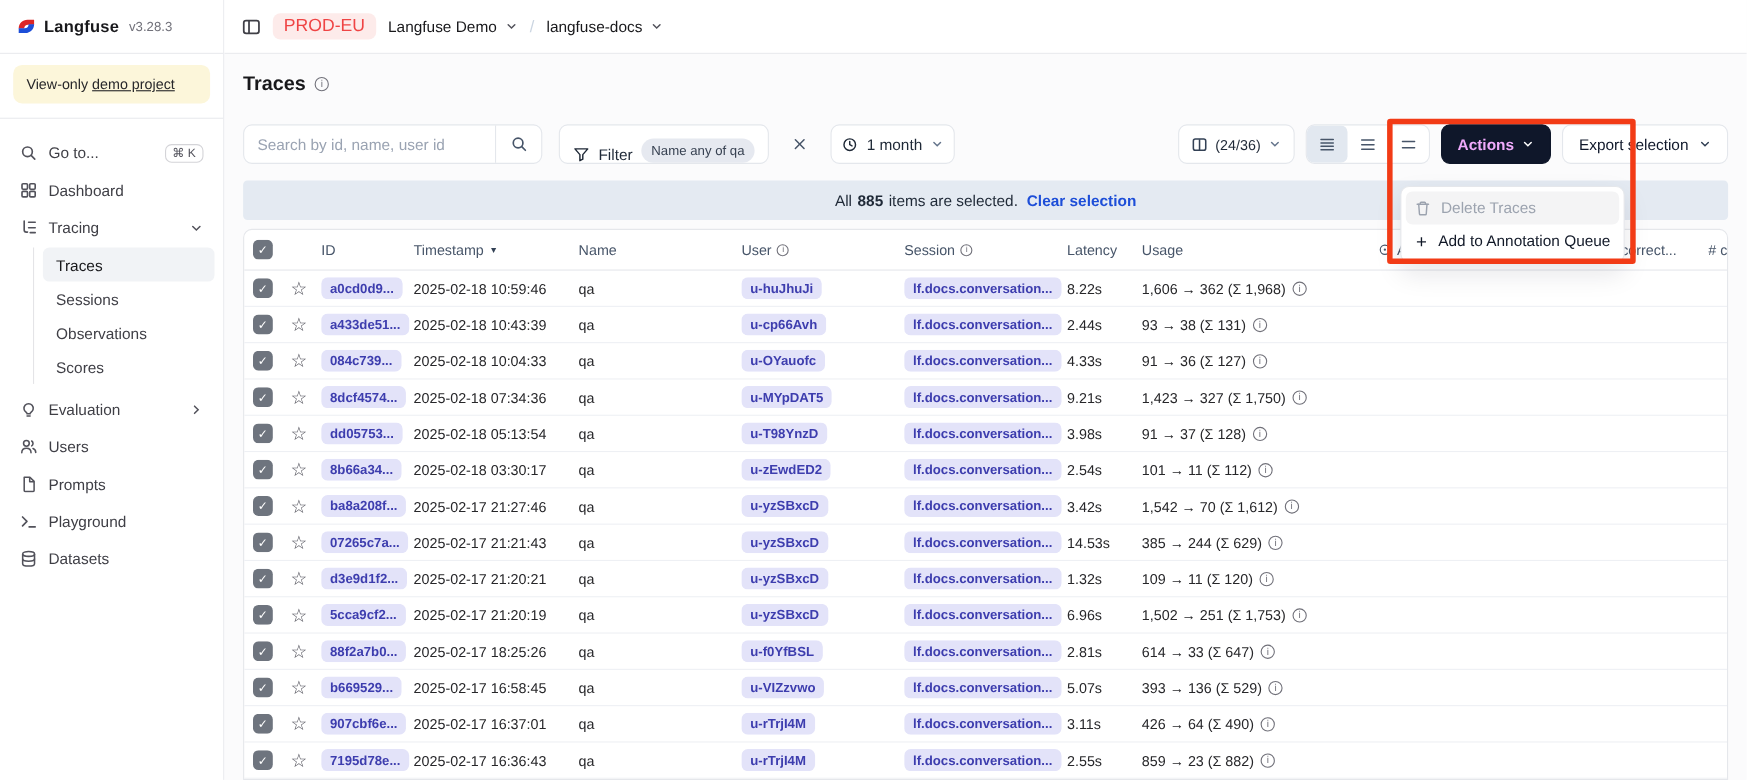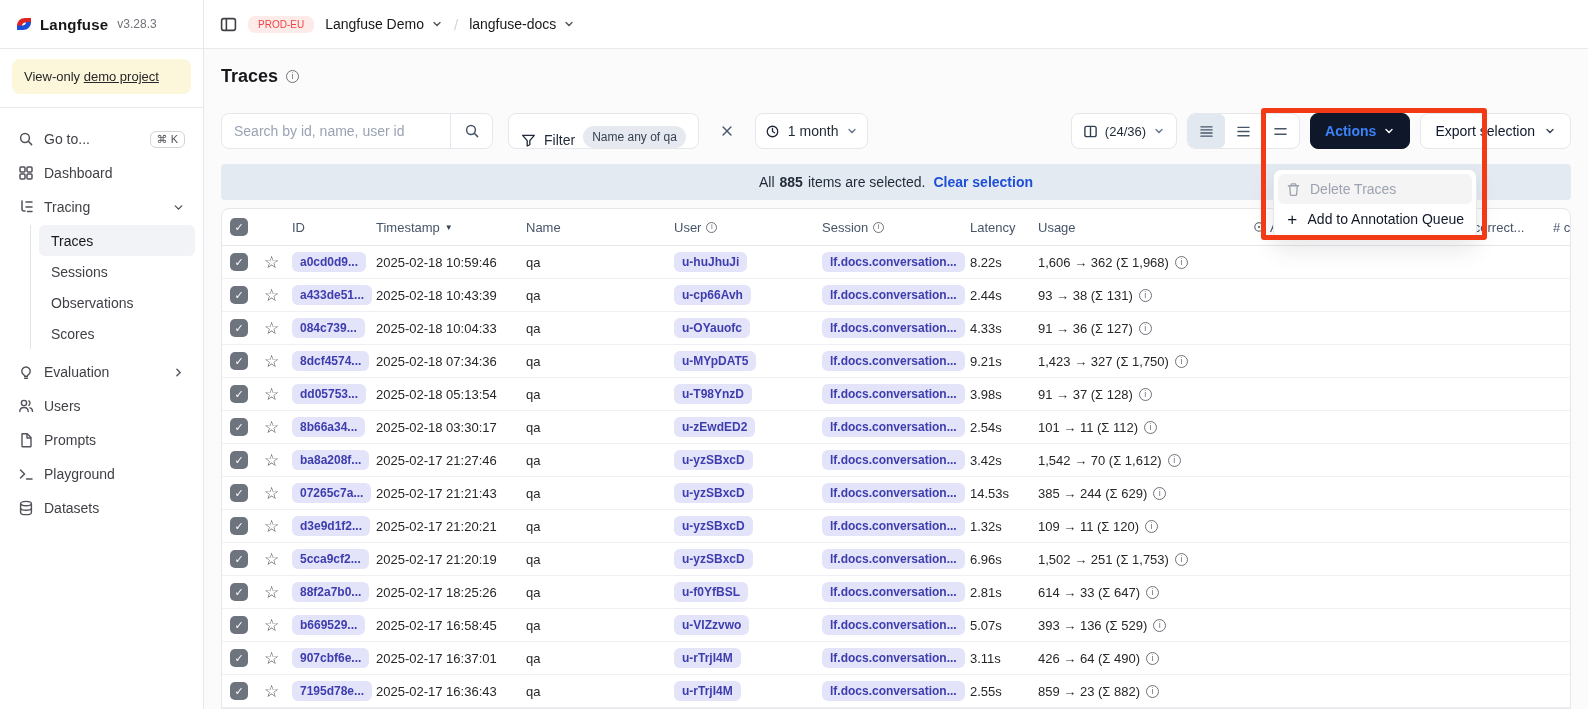--- a/index.html
+++ b/index.html
@@ -23,21 +23,21 @@
   .nav-item .chev { margin-left:auto; color:#52525b; }
   .kbd { margin-left:auto; font-size:11px; color:#52525b; border:1px solid #d4d4d8; border-radius:6px; padding:1px 6px; background:#fff; }
   .sub-group { margin:1px 0 1px 22px; border-left:1px solid #e4e4e7; padding-left:0; }
   .sub-item { height:31px; display:flex; align-items:center; margin-left:8px; padding:0 12px; border-radius:6px; font-size:14px; color:#3f3f46; cursor:pointer; }
   .sub-item.active { background:#f1f3f6; color:#18181b; font-weight:500; }
   .nav-gap { height:5px; }
 
   
   .main { flex:1; display:flex; flex-direction:column; background:#fbfbfc; min-width:0; }
   .topbar { height:49px; flex-shrink:0; background:#fff; border-bottom:1px solid #e9eaee; display:flex; align-items:center; gap:11px; padding:0 16px; }
-  .env-badge { background:#fdebea; color:#ef4444; font-size:10px; font-weight:500; padding:3px 10px; border-radius:7px; }
+  .env-badge { background:#fdebea; color:#ef4444; font-size:16px; font-weight:500; padding:3px 10px; border-radius:7px; }
   .crumb { display:flex; align-items:center; gap:7px; font-size:14px; color:#18181b; cursor:pointer; }
   .crumb .chev { color:#52525b; }
   .slash { color:#cbd5e1; font-size:15px; }
   .tb-ic { color:#3f3f46; cursor:pointer; }
 
   .content { flex:1; padding:12px 17px 0; display:flex; flex-direction:column; min-height:0; }
   .title-row { height:30px; display:flex; align-items:center; gap:8px; }
   .title-row h1 { font-size:18px; font-weight:700; color:#18181b; }
 
   .info-dot { display:inline-flex; align-items:center; justify-content:center; width:13px; height:13px; border:1.2px solid #71717a; border-radius:50%; color:#71717a; font-size:9px; line-height:1; flex-shrink:0; }
@@ -55,21 +55,21 @@
   .search-div { width:1px; height:100%; background:#e4e7ec; }
   .search-btn { width:41px; height:100%; display:flex; align-items:center; justify-content:center; color:#475569; }
   .filter-btn { padding:0 12px; gap:8px; color:#1f2937;align-items:flex-end; }
   .chip { background:#e6e9f0; border-radius:11px; font-size:12px; color:#374151; padding:4px 9px; white-space:nowrap; }
   .xbtn { width:26px; height:26px; display:flex; align-items:center; justify-content:center; color:#475569; cursor:pointer; }
   .time-btn { padding:0 9px; gap:8px; color:#1f2937; }
   .cols-btn { padding:0 11px; gap:7px; color:#1f2937; font-size:13px; }
   .rh-group { padding:0; overflow:hidden; }
   .rh-seg { width:37px; height:34px; margin:0; display:flex; align-items:center; justify-content:center; color:#475569; border-radius:6px; }
   .rh-seg.sel { background:#e2e8f0; }
-  .actions-btn { background:#0f172a; border-color:#0f172a; color:#3b82f6; font-weight:600; padding:0 14px; gap:7px; }
+  .actions-btn { background:#0f172a; border-color:#0f172a; color:#f0abfc; font-weight:600; padding:0 14px; gap:7px; }
   .export-btn { padding:0 14px; gap:9px; color:#0f172a; font-weight:500; }
   .chev { flex-shrink:0; }
 
   
   .banner { margin-top:15px; height:36px; background:#e4eaf2; border-radius:4px; display:flex; align-items:center; justify-content:center; gap:5px; font-size:14px; color:#1f2937; }
   .banner b { font-weight:700; }
   .banner .clear { color:#1d4ed8; font-weight:700; cursor:pointer; margin-left:3px; }
 
   
   .table-card { margin-top:8px; flex:1; background:#fff; border:1px solid #e5e7eb; border-radius:8px 8px 0 0; overflow:hidden; display:flex; flex-direction:column; }

